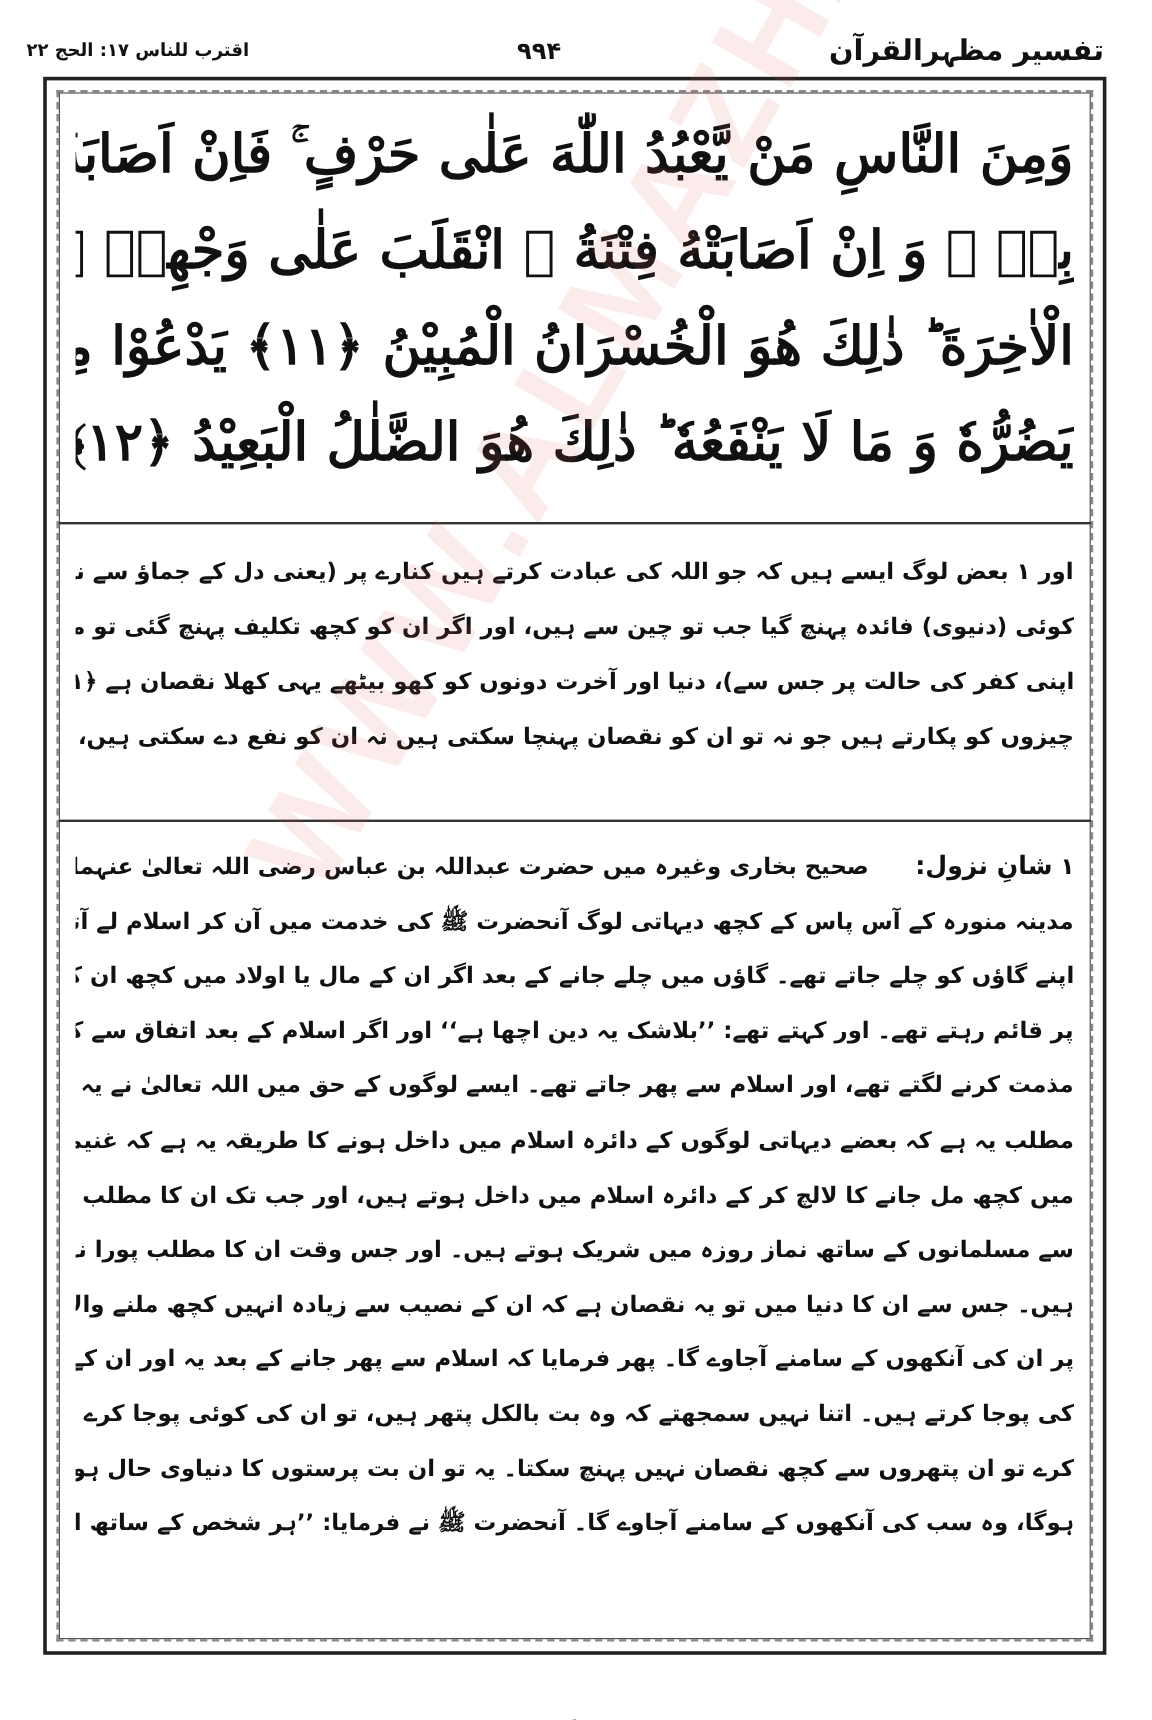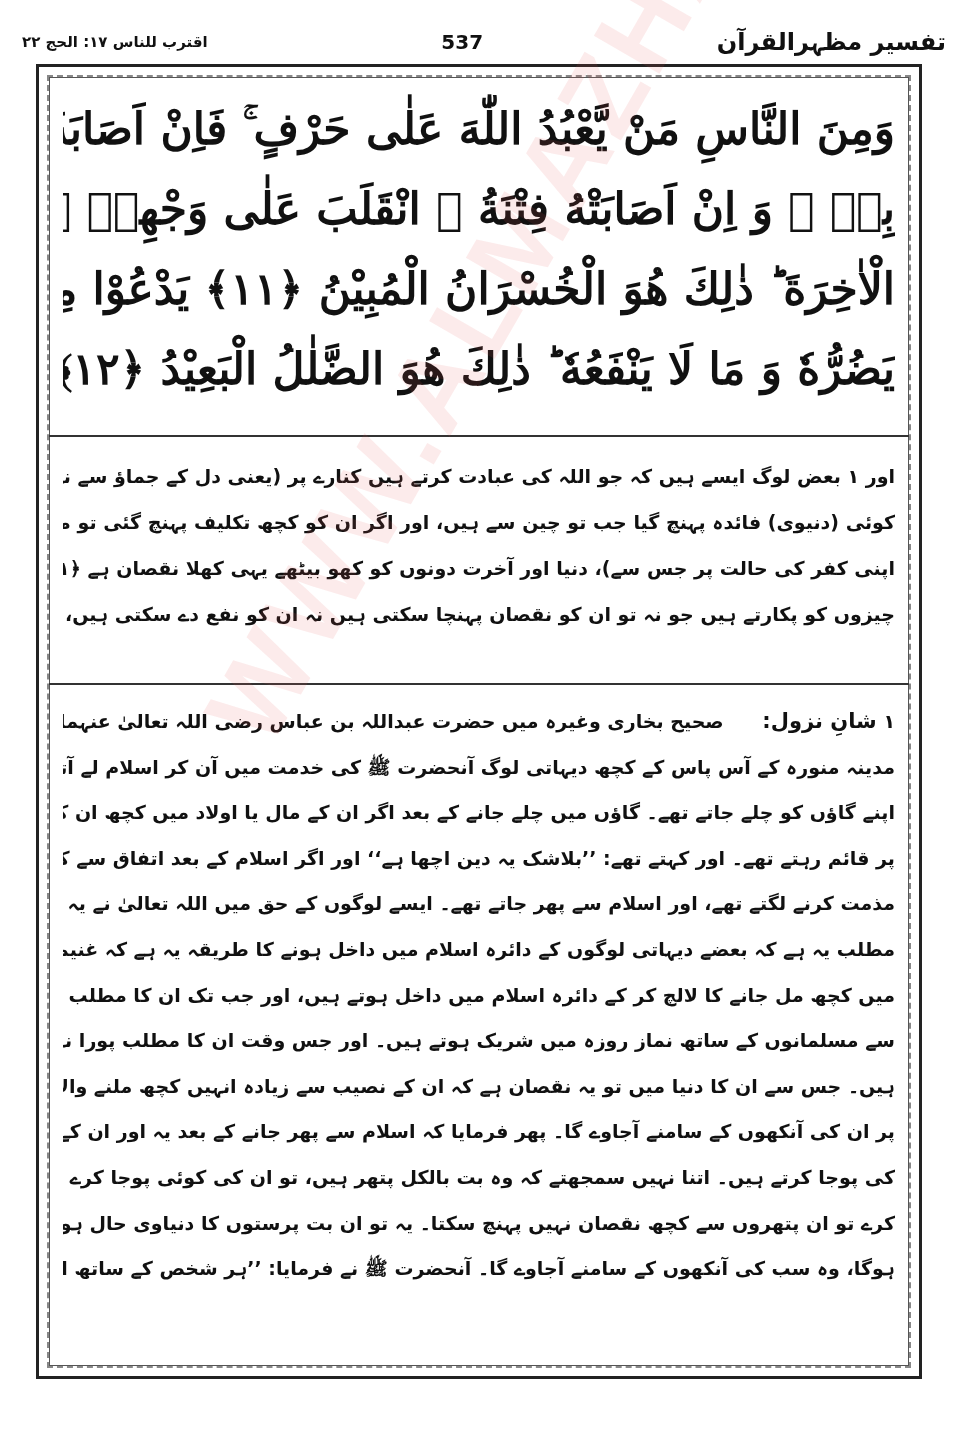--- a/index.html
+++ b/index.html
@@ -1,21 +1,21 @@
 <!DOCTYPE html>
 <html><head>
   <meta charset="utf-8">
   <style>
     html, body { margin: 0; padding: 0; background: #ffffff; }
     body {
       width: 960px; height: 1433px; position: relative; overflow: hidden;
       font-family: "DejaVu Sans", sans-serif; color: #111;
     }
     .header {
-      position: absolute; left: 22px; right: 14px; top: 22px; height: 40px;
+      position: absolute; left: 22px; right: 40px; top: 22px; height: 40px;
       display: flex; align-items: center; justify-content: space-between;
       direction: ltr;
     }
     .hdr-left { font-size: 15px; font-weight: bold; direction: rtl; }
     .hdr-center { font-size: 20px; font-weight: bold; direction: rtl; }
     .hdr-right { font-size: 24px; font-weight: bold; direction: rtl; }
 
     .outer-frame {
       position: absolute; left: 36px; top: 64px; width: 886px; height: 1315px;
       border: 3px solid #222; box-sizing: border-box;
@@ -64,21 +64,21 @@
       font-family: "Liberation Sans", sans-serif; font-weight: bold;
       font-size: 110px; color: rgba(230, 90, 90, 0.12);
       pointer-events: none; white-space: nowrap; letter-spacing: 6px;
     }
   </style>
 </head>
 <body>
 
 <div class="header">
   <span class="hdr-left">اقترب للناس ۱۷: الحج ۲۲</span>
-  <span class="hdr-center">537</span>
+  <span class="hdr-center">۹۹۴</span>
   <span class="hdr-right">تفسیر مظہرالقرآن</span>
 </div>
 
 <div class="outer-frame">
   <div class="inner-frame">
 
     <div class="section quran">
       <div class="quran-line">وَمِنَ النَّاسِ مَنْ يَّعْبُدُ اللّٰهَ عَلٰى حَرْفٍ ۚ فَاِنْ اَصَابَهٗ خَيْرُ ۨ اطْمَاَنَّ</div>
       <div class="quran-line">بِهٖ ۚ وَ اِنْ اَصَابَتْهُ فِتْنَةُ ۨ انْقَلَبَ عَلٰى وَجْهِهٖ ۚ خَسِرَ الدُّنْيَا وَ</div>
       <div class="quran-line">الْاٰخِرَةَ ؕ ذٰلِكَ هُوَ الْخُسْرَانُ الْمُبِيْنُ ﴿۱۱﴾ يَدْعُوْا مِنْ دُوْنِ اللّٰهِ مَا لَا</div>

